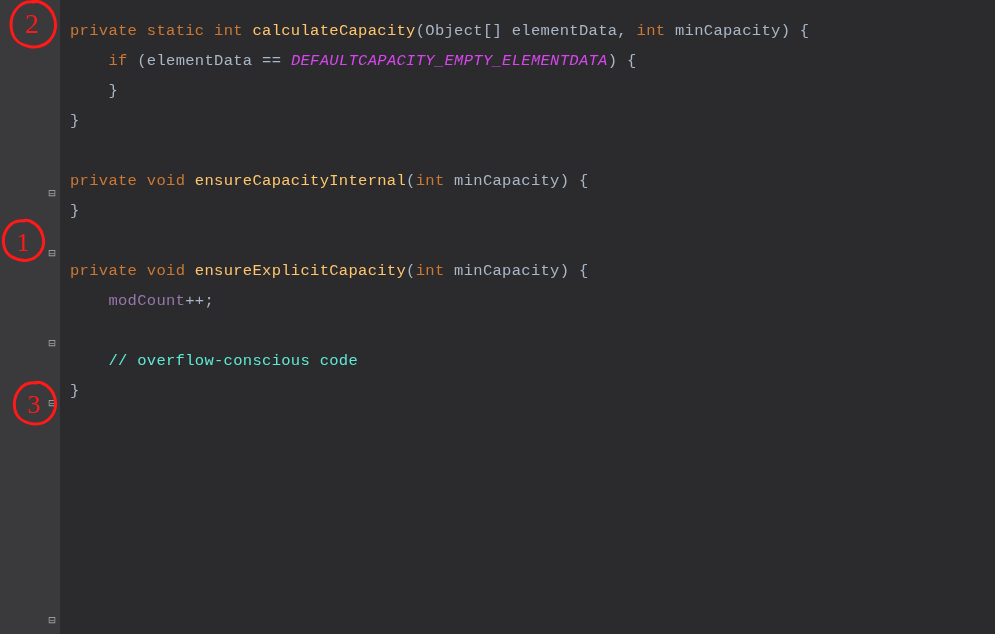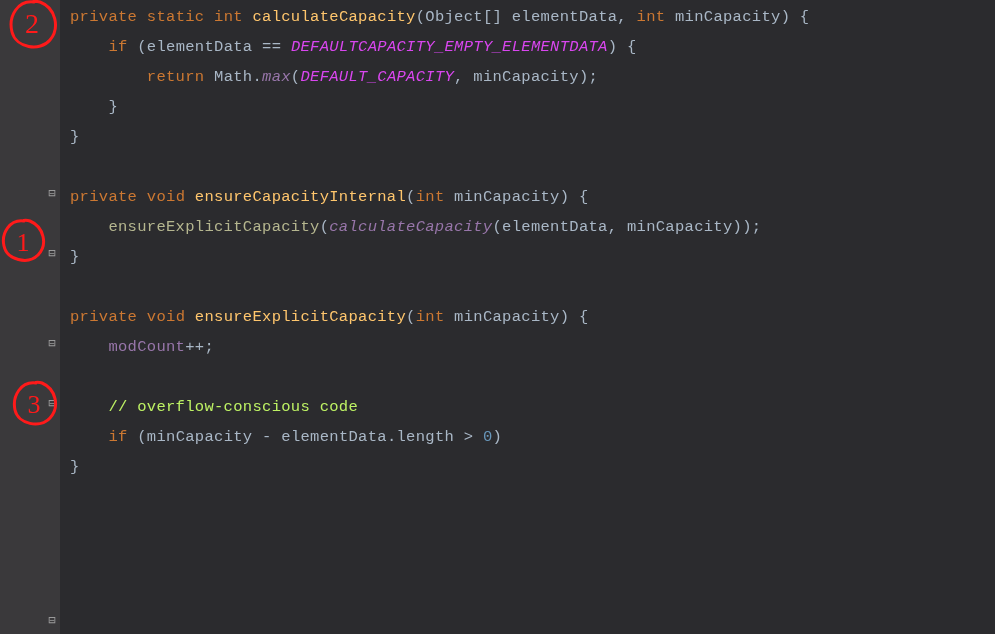--- a/index.html
+++ b/index.html
@@ -28,41 +28,41 @@
     left: 46px;
     color: #9a9a9a;
     font-size: 12px;
     line-height: 12px;
     text-align: center;
   }
   .code-area {
     position: absolute;
     left: 60px; right: 0; top: 0; bottom: 0;
     background: #2b2b2e;
-    padding-top: 2px;
+    padding-top: 16px;
   }
   .line {
     white-space: pre;
     line-height: 30px;
     padding-left: 10px;
     letter-spacing: 0.3px;
   }
   
   .kw     { color: #cc7832; }
   .ident  { color: #a9b7c6; }           
   .method { color: #ffc66d; }           
   .call   { color: #b5b68f; }
   .paren  { color: #a9b7c6; }
   .brace  { color: #a9b7c6; }
   .op     { color: #a9b7c6; }
   .const  { color: #d946ef; font-style: italic; }  
   .mstatic{ color: #9876aa; font-style: italic; }  
   .field  { color: #9876aa; }           
   .num    { color: #6897bb; }
-  .comment{ color: #bef264; }
+  .comment{ color: #5eead4; }
   .cls    { color: #a9b7c6; }
 
   
   .anno {
     position: absolute;
     pointer-events: none;
   }
   .anno svg { display: block; }
 </style>
 </head>
@@ -76,46 +76,43 @@
     <span class="gutter-mark" style="top:398px">⊟</span>
     <span class="gutter-mark" style="top:615px">⊟</span>
   </div>
 
   <div class="code-area">
 
     <div class="line"><span class="kw">private</span> <span class="kw">static</span> <span class="kw">int</span> <span class="method">calculateCapacity</span><span class="paren">(</span><span class="cls">Object</span><span class="paren">[]</span> <span class="ident">elementData</span><span class="paren">,</span> <span class="kw">int</span> <span class="ident">minCapacity</span><span class="paren">)</span> <span class="brace">{</span></div>
 
     <div class="line">    <span class="kw">if</span> <span class="paren">(</span><span class="ident">elementData</span> <span class="op">==</span> <span class="const">DEFAULTCAPACITY_EMPTY_ELEMENTDATA</span><span class="paren">)</span> <span class="brace">{</span></div>
 
-    <div class="line">        <span class="kw">return</span> <span class="cls">Math</span><span class="op">.</span><span class="mstatic">max</span><span class="paren">(</span><span class="const">DEFAULT_CAPACITY</span><span class="paren">,</span> <span class="ident">minCapacity</span><span class="paren">)</span><span class="op">;</span></div>
 
     <div class="line">    <span class="brace">}</span></div>
 
 
     <div class="line"><span class="brace">}</span></div>
 
     <div class="line">&nbsp;</div>
 
     <div class="line"><span class="kw">private</span> <span class="kw">void</span> <span class="method">ensureCapacityInternal</span><span class="paren">(</span><span class="kw">int</span> <span class="ident">minCapacity</span><span class="paren">)</span> <span class="brace">{</span></div>
 
-    <div class="line">    <span class="call">ensureExplicitCapacity</span><span class="paren">(</span><span class="mstatic">calculateCapacity</span><span class="paren">(</span><span class="ident">elementData</span><span class="paren">,</span> <span class="ident">minCapacity</span><span class="paren">)</span><span class="paren">)</span><span class="op">;</span></div>
 
     <div class="line"><span class="brace">}</span></div>
 
     <div class="line">&nbsp;</div>
 
     <div class="line"><span class="kw">private</span> <span class="kw">void</span> <span class="method">ensureExplicitCapacity</span><span class="paren">(</span><span class="kw">int</span> <span class="ident">minCapacity</span><span class="paren">)</span> <span class="brace">{</span></div>
 
     <div class="line">    <span class="field">modCount</span><span class="op">++</span><span class="op">;</span></div>
 
     <div class="line">&nbsp;</div>
 
     <div class="line">    <span class="comment">// overflow-conscious code</span></div>
 
-    <div class="line">    <span class="kw">if</span> <span class="paren">(</span><span class="ident">minCapacity</span> <span class="op">-</span> <span class="ident">elementData</span><span class="op">.</span><span class="ident">length</span> <span class="op">&gt;</span> <span class="num">0</span><span class="paren">)</span></div>
 
 
     <div class="line"><span class="brace">}</span></div>
 
   </div>
 
   <div class="anno" style="left:6px; top:-2px;">
     <svg width="54" height="56">
       <path d="M28 4 C12 2, 2 18, 6 34 C10 50, 34 54, 44 42 C54 30, 50 10, 34 4 C30 3, 26 3, 28 4" stroke="#ff1a1a" stroke-width="3" fill="none" stroke-linecap="round"></path>
       <text x="26" y="35" fill="#ff1a1a" font-family="cursive" font-size="28" text-anchor="middle">2</text>

